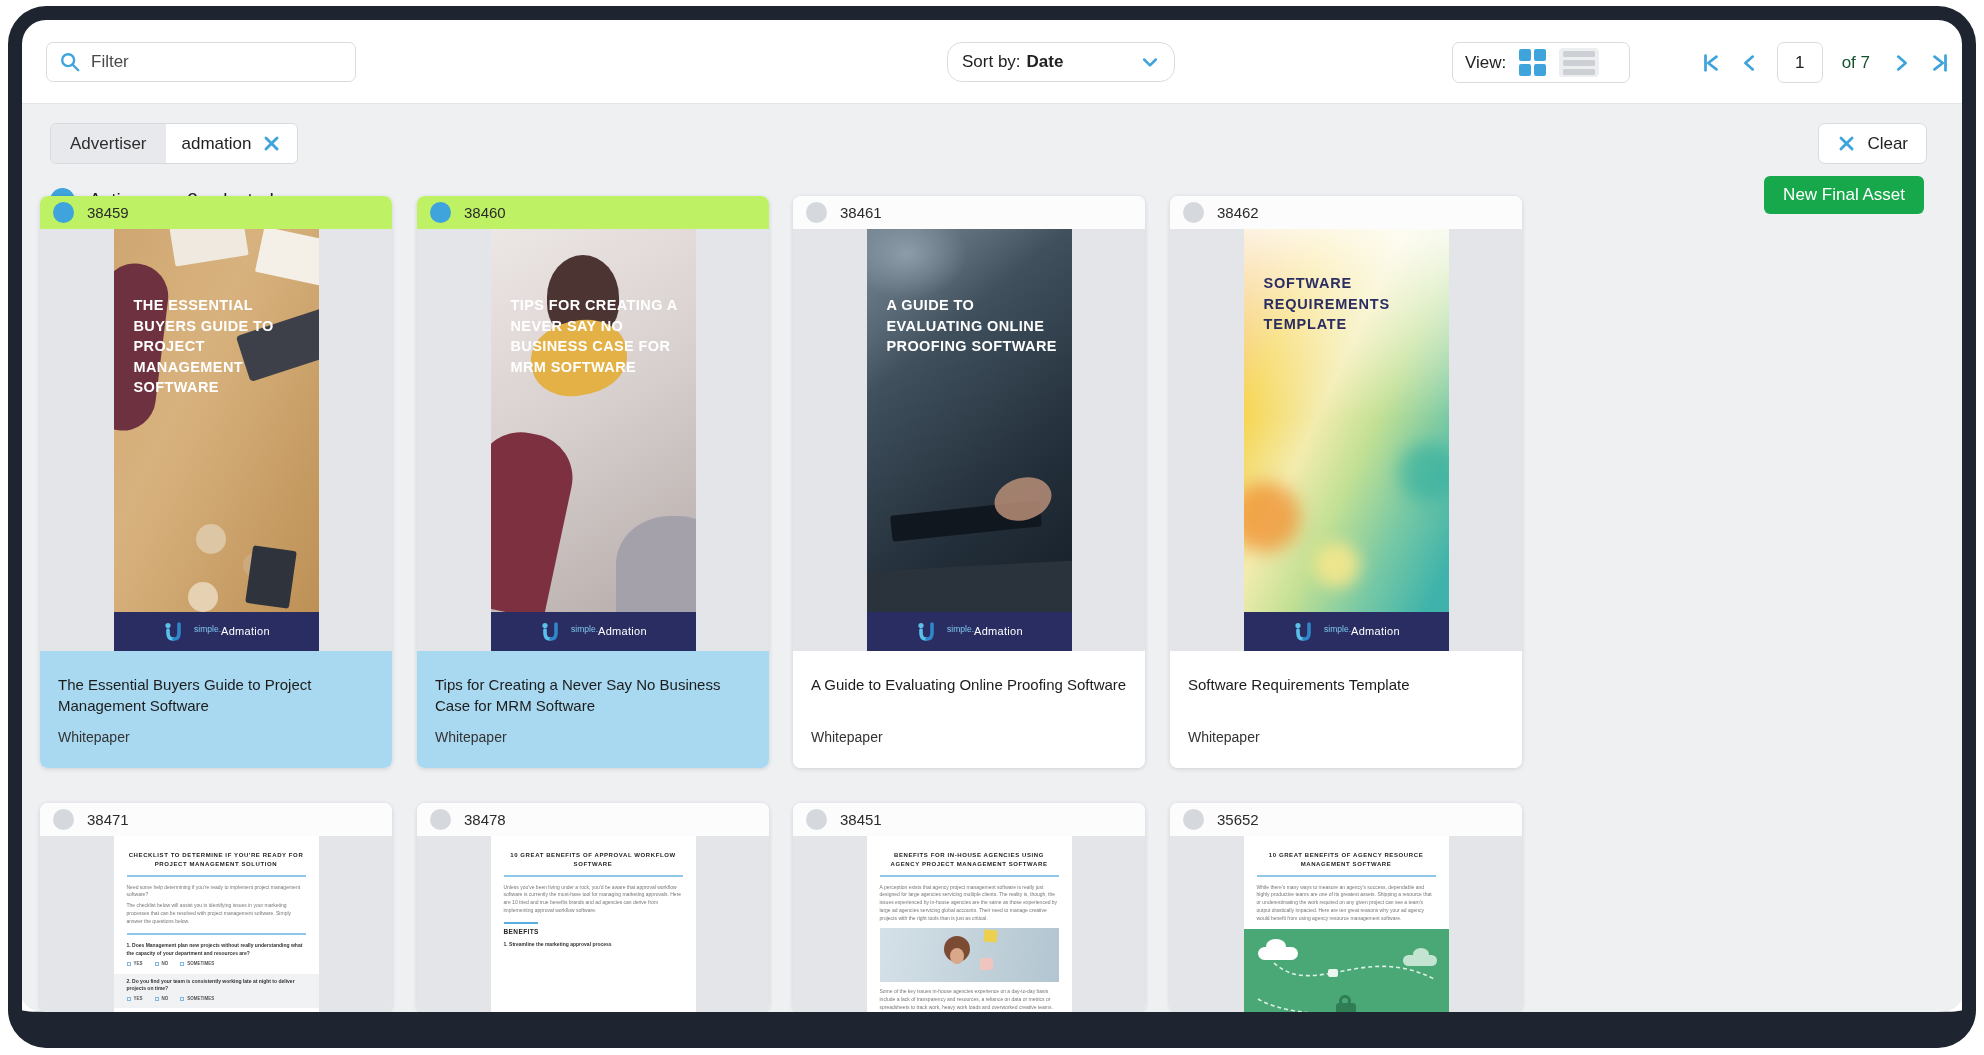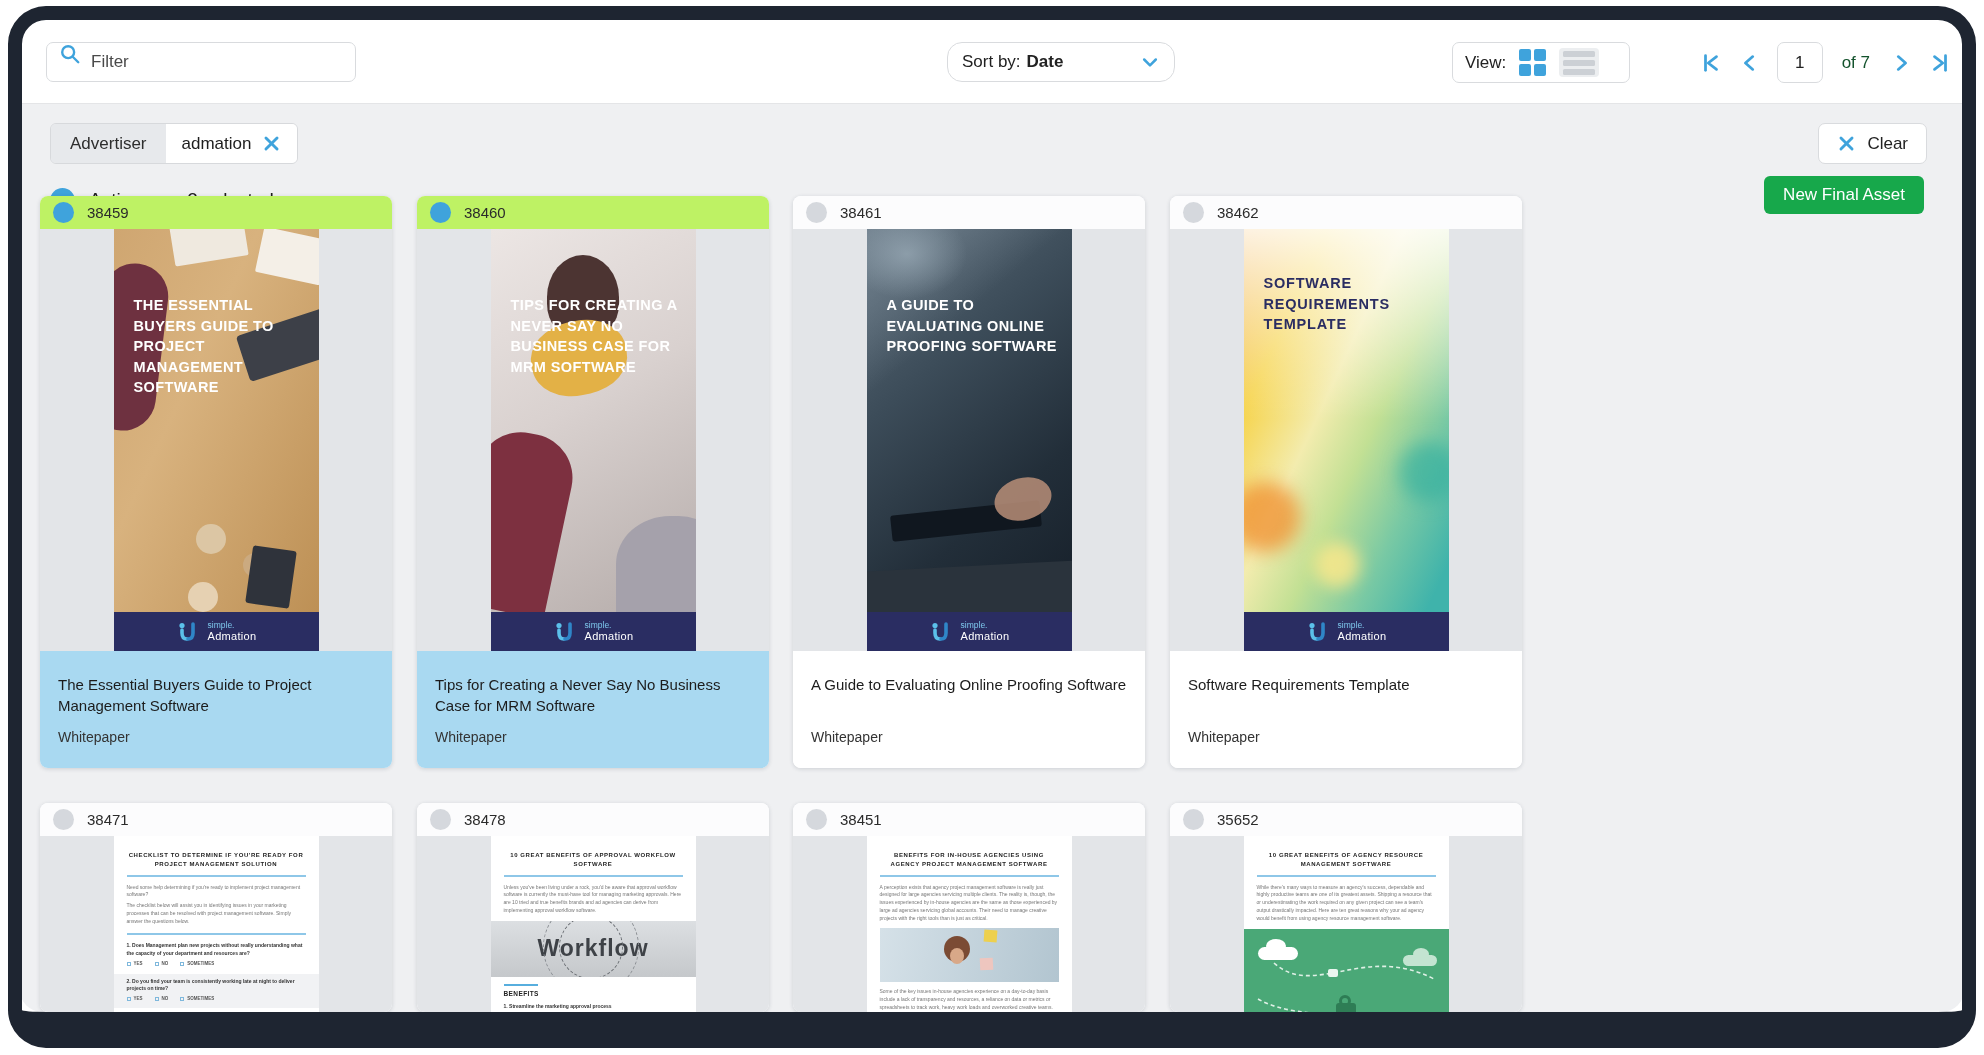--- a/index.html
+++ b/index.html
@@ -11,21 +11,21 @@
            border:14px solid #1e2531; border-bottom-width:36px; border-radius:38px;
            pointer-events:none; z-index:60; }
 
   
   .app { position:absolute; left:20px; top:18px; width:1944px; height:994px;
          background:#eff0f2; border-radius:22px; overflow:hidden; z-index:10; }
 
   
   .toolbar { position:absolute; left:0; top:0; width:1944px; height:86px; background:#fff; border-bottom:1px solid #e4e5e7; }
   .filter-box { position:absolute; left:26px; top:24px; width:310px; height:40px; background:#fff;
-                border:1px solid #d9dbde; border-radius:7px; display:flex; padding:0 12px; gap:10px; }
+                border:1px solid #d9dbde; border-radius:7px; display:flex; align-items:center; padding:0 12px; gap:10px; }
   .filter-box input { border:none; outline:none; font-size:17px; color:#333; width:100%; font-family:inherit; background:transparent; }
   .filter-box input::placeholder { color:#4a4a4a; }
   .dropdown { position:absolute; top:24px; height:40px; background:#fff; border:1px solid #d9dbde; border-radius:15px;
               display:flex; align-items:center; justify-content:space-between; padding:0 14px; font-size:17px; color:#222; }
   .dd-sort { left:927px; width:228px; }
   .dd-display { left:1192px; width:212px; }
   .dd-value { font-weight:bold; }
   .dd-label { margin-right:6px; }
   .viewbox { position:absolute; left:1432px; top:24px; width:178px; height:41px; background:#fff; border:1px solid #d9dbde;
              border-radius:7px; display:flex; align-items:center; padding:0 12px; gap:13px; font-size:17px; color:#222; }
@@ -62,21 +62,21 @@
   .card.selected .sel-circle { background:#3fa3dc; }
   .card-id { font-size:15px; color:#2b2b2b; }
   .thumb { height:422px; background:#e3e5e8; display:flex; justify-content:center; position:relative; }
   .cover { width:205px; height:422px; display:flex; flex-direction:column; overflow:hidden; }
   .cover-art { flex:1; position:relative; overflow:hidden; }
   .cover-art span { position:absolute; display:block; }
   .cover-title { position:absolute; left:20px; right:14px; top:66px; z-index:5; color:#fff; font-weight:bold;
                  font-size:14.5px; line-height:1.42; letter-spacing:.4px; }
   .navy-title { color:#2a2d62; top:44px; letter-spacing:.8px; }
   .brand-bar { height:39px; background:#2a2d62; display:flex; align-items:center; justify-content:center; gap:8px; flex:none; }
-  .brand-text { display:flex; flex-direction:column; line-height:1.1; }
+  .brand-text { display:flex; flex-direction:row; line-height:1.1; }
   .brand-text .s { font-size:8.5px; color:#7fc9ee; }
   .brand-text .a { font-size:11px; color:#fff; letter-spacing:.3px; }
   .card-footer { height:117px; background:#fff; padding:23px 18px 0; }
   .card.selected .card-footer { background:#a9d9f1; }
   .card-title { font-size:15px; line-height:1.4; color:#1c1c1c; min-height:42px; }
   .card-type { margin-top:13px; font-size:14px; color:#333; }
 
   
   .art1 { background:linear-gradient(115deg,#cfa671 0%,#d8b27e 38%,#bd9055 100%); }
   .art1 .a-paper1 { width:66px; height:46px; background:#f4efe7; right:-6px; top:4px; transform:rotate(12deg); border-radius:2px; }
@@ -408,25 +408,20 @@
     <div class="card partial" style="left:397px; top:785px;">
       <div class="card-header">
         <span class="sel-circle"></span>
         <span class="card-id">38478</span>
       </div>
       <div class="thumb2">
         <div class="docpage">
           <div class="doc-title">10 GREAT BENEFITS OF APPROVAL WORKFLOW SOFTWARE</div>
           <div class="doc-hr"></div>
           <div>Unless you've been living under a rock, you'd be aware that approval workflow software is currently the must-have tool for managing marketing approvals. Here are 10 tried and true benefits brands and ad agencies can derive from implementing approval workflow software.</div>
-          <div class="wf-banner">
-            <span class="wf-ring2"></span>
-              <span class="wf-ring1"></span>
-            <span class="wf-word">Workflow</span>
-          </div>
           <div class="sec-bar"></div>
           <div class="sec-title">BENEFITS</div>
           <div class="doc-item">1. Streamline the marketing approval process</div>
 
         </div>
       </div>
     </div>
 
     <div class="card partial" style="left:773px; top:785px;">
       <div class="card-header">

